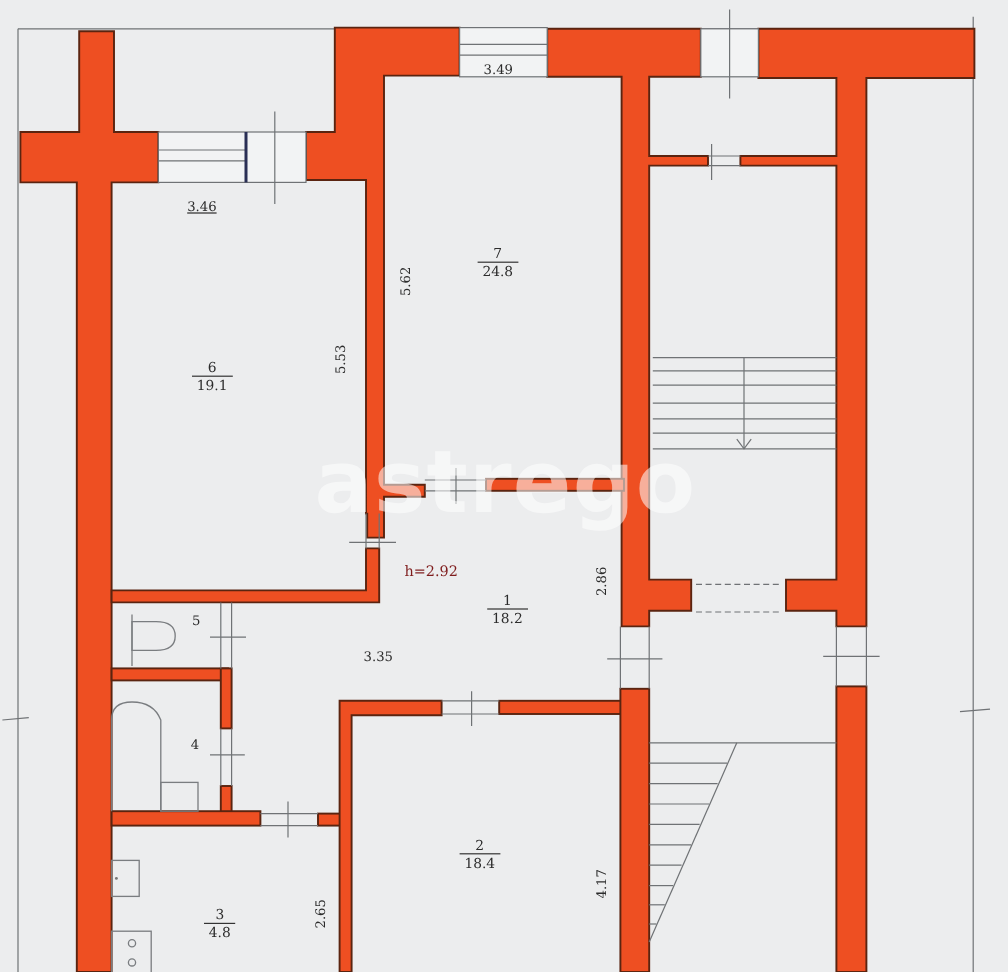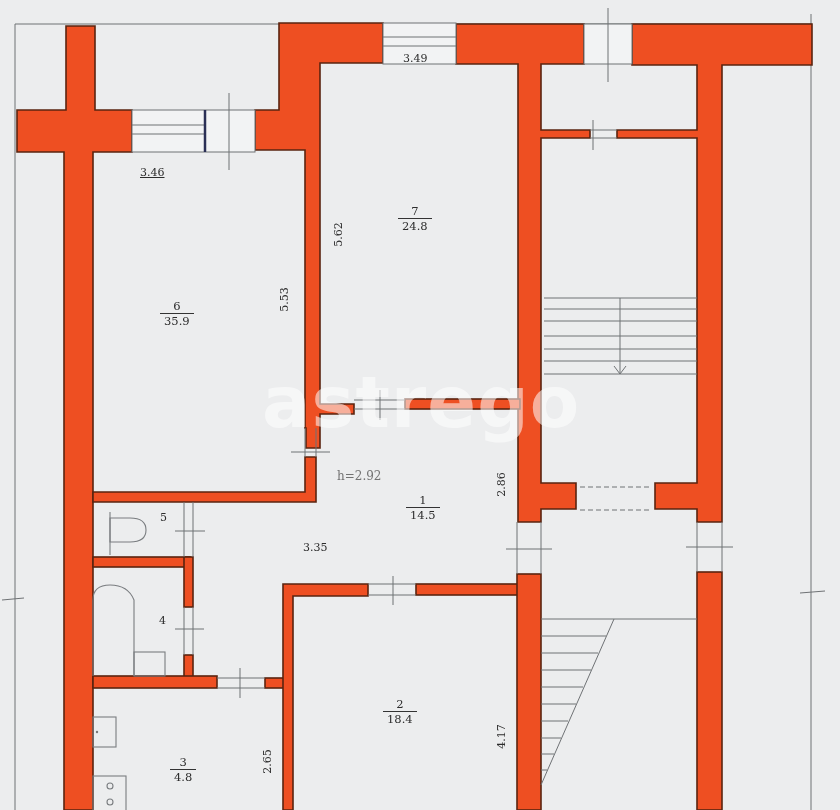--- a/index.html
+++ b/index.html
@@ -6,21 +6,21 @@
   body { width: 840px; height: 810px; overflow: hidden; position: relative; font-family: "DejaVu Serif", serif; }
   #plan { position: absolute; left: 0; top: 0; width: 840px; height: 810px; }
   .wall { fill: #ee4f22; stroke: #5a2410; stroke-width: 1.6; }
   .thin { stroke: #6f7275; stroke-width: 1; fill: none; }
   .fix { stroke: #7a7d80; stroke-width: 1.1; fill: none; }
   .lbl { position: absolute; font-family: "DejaVu Serif", serif; font-size: 11px; color: #2c2c2c; white-space: nowrap; }
   .frac { position: absolute; text-align: center; font-family: "DejaVu Serif", serif; font-size: 11.5px; color: #2c2c2c; line-height: 13px; }
   .frac .num { display: block; padding: 0 6px; border-bottom: 1px solid #333; }
   .frac .den { display: block; padding: 1px 4px 0; }
   .vert { transform: rotate(-90deg); transform-origin: center center; }
-  .ceiling { color: #737373; font-size: 12px; }
+  .ceiling { color: #7f1d1d; font-size: 12px; }
   .wm { position: absolute; font-family: "DejaVu Sans", sans-serif; font-size: 72px; color: rgba(255,255,255,0.55); letter-spacing: 1px; font-weight: bold; }
 </style>
 </head>
 <body>
 
 <svg id="plan" viewBox="0 0 840 810" xmlns="http://www.w3.org/2000/svg">
 
   <line class="thin" x1="15" y1="24" x2="812" y2="24"></line>
   <line class="thin" x1="15" y1="24" x2="15" y2="810"></line>
   <line class="thin" x1="811" y1="14" x2="811" y2="810"></line>
@@ -151,43 +151,43 @@
     <rect class="fix" x="93" y="776" width="33" height="40"></rect>
     <circle class="fix" cx="110" cy="786" r="3"></circle>
     <circle class="fix" cx="110" cy="802" r="3"></circle>
   </g>
 </svg>
 
 <div class="wm" style="left:262px; top:360px;">astrego</div>
 
 <div class="frac" style="left:160px; top:300px;">
   <span class="num">6</span>
-  <span class="den">35.9</span>
+  <span class="den">19.1</span>
 </div>
 <div class="frac" style="left:398px; top:205px;">
   <span class="num">7</span>
   <span class="den">24.8</span>
 </div>
 <div class="frac" style="left:406px; top:494px;">
   <span class="num">1</span>
-  <span class="den">14.5</span>
+  <span class="den">18.2</span>
 </div>
 <div class="frac" style="left:383px; top:698px;">
   <span class="num">2</span>
   <span class="den">18.4</span>
 </div>
 <div class="frac" style="left:170px; top:756px;">
   <span class="num">3</span>
   <span class="den">4.8</span>
 </div>
 <div class="lbl" style="left:159px; top:614px;">4</div>
 <div class="lbl" style="left:160px; top:511px;">5</div>
 
 <div class="lbl ceiling" style="left:337px; top:469px;">h=2.92</div>
 
-<div class="lbl" style="left:140px; top:166px;text-decoration:underline;">3.46</div>
+<div class="lbl" style="left:156px; top:166px;text-decoration:underline;">3.46</div>
 <div class="lbl" style="left:403px; top:52px;">3.49</div>
 <div class="lbl" style="left:303px; top:541px;">3.35</div>
 <div class="lbl vert" style="left:272px; top:293px;">5.53</div>
 <div class="lbl vert" style="left:326px; top:228px;">5.62</div>
 <div class="lbl vert" style="left:489px; top:478px;">2.86</div>
 <div class="lbl vert" style="left:489px; top:730px;">4.17</div>
 <div class="lbl vert" style="left:255px; top:755px;">2.65</div>
 
 </body></html>

